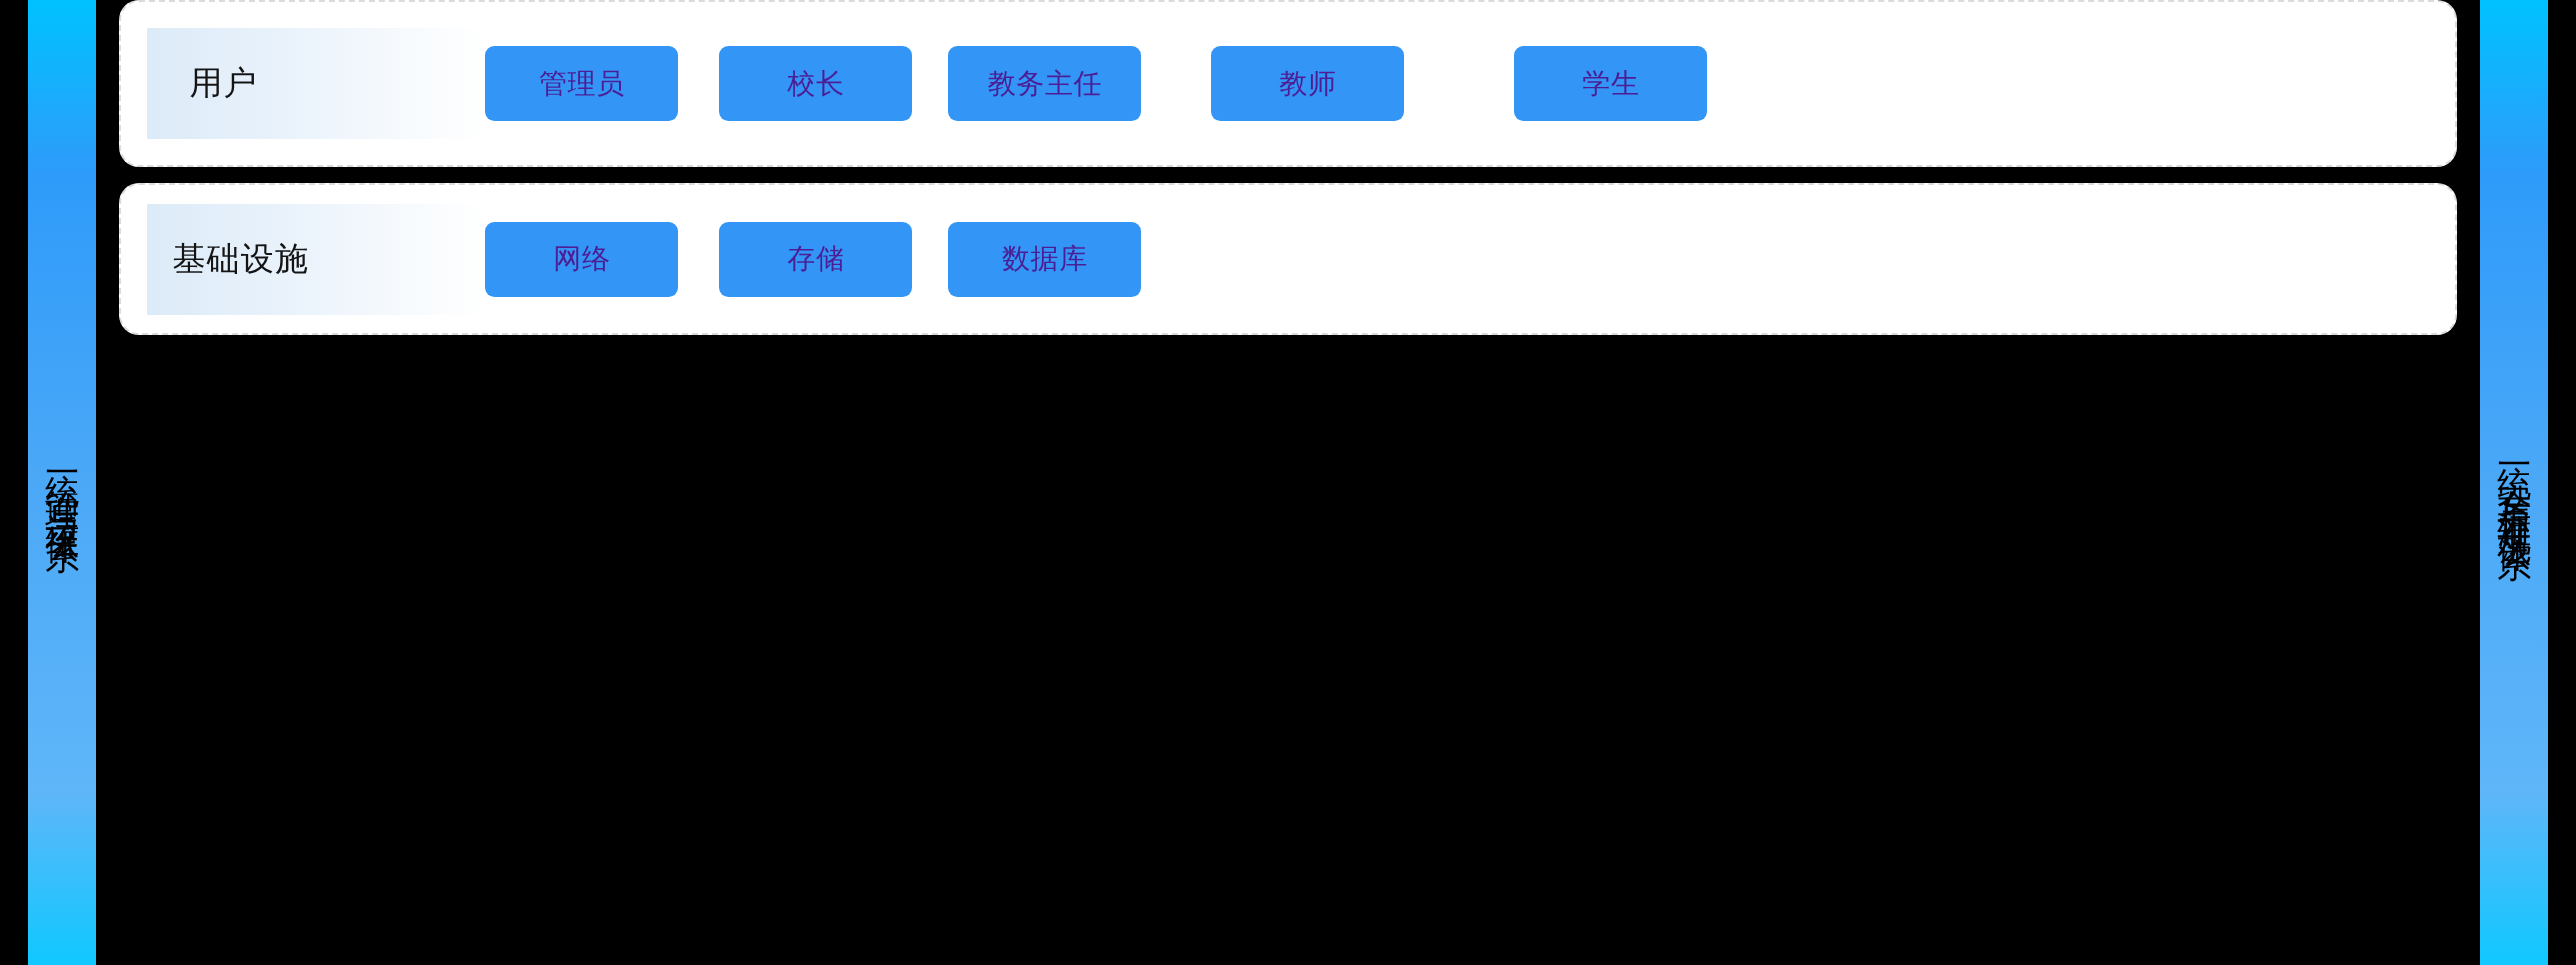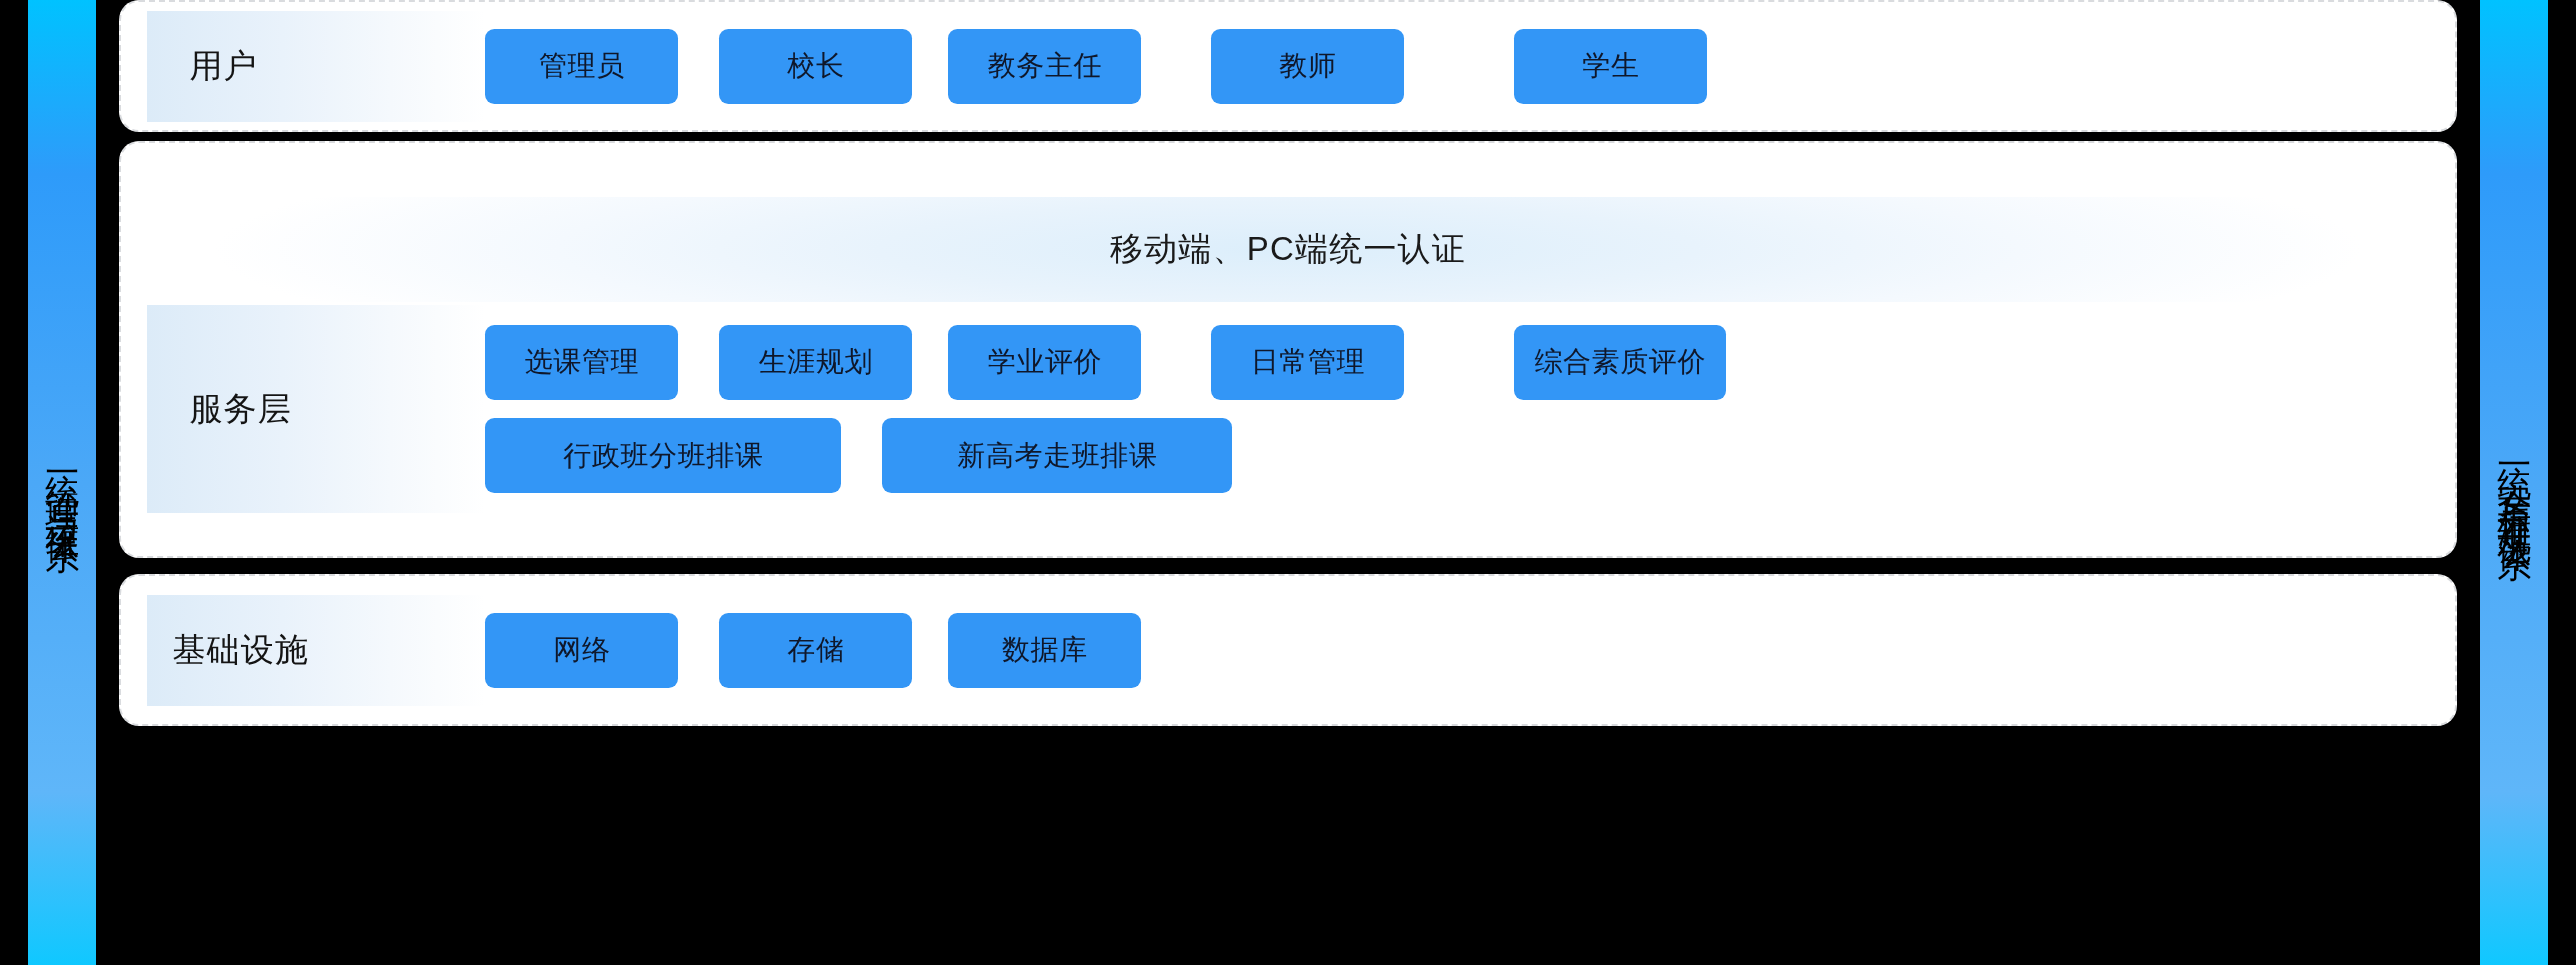--- a/index.html
+++ b/index.html
@@ -65,21 +65,21 @@
     background: #FFFFFF;
     border: 2.3px dashed #D9DBDE;
     border-radius: 20px;
     box-sizing: border-box;
     position: relative;
     display: flex;
     flex-direction: column;
     justify-content: center;
   }
 
-  .panel-users       { height: 132px; margin-bottom: 9px; }
+  .panel-users       { height: 167px; margin-bottom: 16px; }
   .panel-service     { height: 417px; margin-bottom: 16.4px; }
   .panel-support     { height: 169px; margin-bottom: 16.4px; }
   .panel-infra       { height: 152px; }
 
   
   .auth-banner {
     height: 105px;
     margin: 10.5px 0 3.5px 0;
     display: flex;
     align-items: center;
@@ -126,21 +126,21 @@
     gap: 18.7px;
   }
   .chips-row {
     display: flex;
     flex-direction: row;
     align-items: center;
   }
 
   .chip {
     background: #3396F6;
-    color: #0f172a;
+    color: #4c1d95;
     border-radius: 9.3px;
     height: 75px;
     min-width: 193px;
     display: flex;
     align-items: center;
     justify-content: center;
     font-size: 28px;
     letter-spacing: 0.6px;
     padding: 17px 20px;
     box-sizing: border-box;
@@ -185,43 +185,20 @@
             <div class="chip grid-slot-0">管理员</div>
             <div class="chip grid-slot-1">校长</div>
             <div class="chip grid-slot-2">教务主任</div>
             <div class="chip grid-slot-3">教师</div>
             <div class="chip grid-slot-4">学生</div>
           </div>
         </div>
       </div>
     </div>
 
-    <div class="panel panel-service">
-      <div class="auth-banner">
-        <span class="auth-banner-text">移动端、PC端统一认证</span>
-      </div>
-      <div class="layer-row row-service">
-        <div class="layer-label">
-          <span class="layer-label-text">服务层</span>
-        </div>
-        <div class="chips-area">
-          <div class="chips-row">
-            <div class="chip grid-slot-0">选课管理</div>
-            <div class="chip grid-slot-1">生涯规划</div>
-            <div class="chip grid-slot-2">学业评价</div>
-            <div class="chip grid-slot-3">日常管理</div>
-            <div class="chip grid-slot-4">综合素质评价</div>
-          </div>
-          <div class="chips-row">
-            <div class="chip chip-wide grid-slot-0">行政班分班排课</div>
-            <div class="chip chip-w2 grid-slot-1">新高考走班排课</div>
-          </div>
-        </div>
-      </div>
-    </div>
 
 
     <div class="panel panel-infra">
       <div class="layer-row row-infra">
         <div class="layer-label">
           <span class="layer-label-text">基础设施</span>
         </div>
         <div class="chips-area">
           <div class="chips-row">
             <div class="chip grid-slot-0">网络</div>

